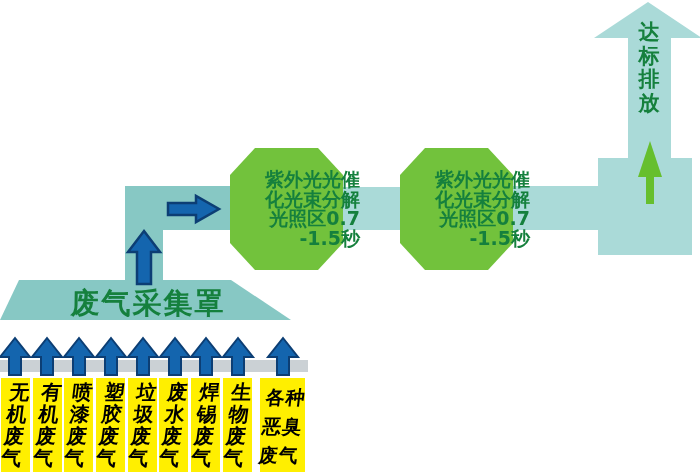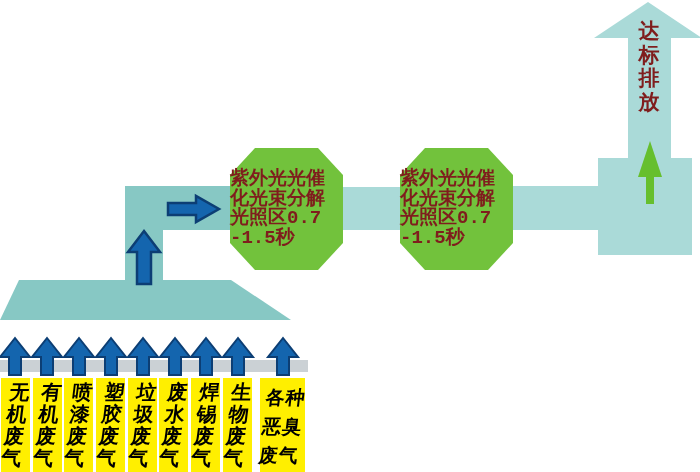--- a/index.html
+++ b/index.html
@@ -1,23 +1,23 @@
 <!DOCTYPE html>
 <html><head>
 <meta charset="utf-8">
 <style>
   html,body{margin:0;padding:0;background:#fff;}
   #canvas{
     position:relative;width:700px;height:472px;background:#fff;overflow:hidden;
     font-family:"DejaVu Sans",sans-serif;color:#000;
   }
   #shapes{position:absolute;left:0;top:0;width:700px;height:472px;}
-  .txt{position:absolute;font-weight:700;color:#7f1d1d;font-family:Liberation Mono, monospace;}
+  .txt{position:absolute;font-weight:700;color:#15803d;}
   .hood-label{left:33px;top:284px;width:230px;text-align:center;font-size:29px;letter-spacing:2px;}
-  .oct-text{top:170px;width:130px;text-align:left;font-size:19px;line-height:19.5px;letter-spacing:0px;}
+  .oct-text{top:170px;width:130px;text-align:right;font-size:19px;line-height:19.5px;letter-spacing:0px;}
   .oct-line{white-space:nowrap;}
   .connector-label{left:335px;top:200px;width:70px;text-align:center;font-size:17px;}
   .reaction-label{left:505px;top:198px;width:160px;text-align:center;font-size:20px;}
   .outlet-label{left:636px;top:21px;width:26px;font-size:21px;line-height:23.5px;word-break:break-all;text-align:center;}
   .inlet-box{
     position:absolute;top:378px;height:94px;background:var(--yellow);
   }
   .inlet-label{
     width:100%;height:100%;box-sizing:border-box;padding-top:3px;
     font-weight:700;font-size:20px;line-height:22px;text-align:center;
@@ -61,20 +61,21 @@
       <polygon points="79,338 94,357 85,357 85,375 73,375 73,357 64,357"></polygon>
       <polygon points="111,338 126,357 117,357 117,375 105,375 105,357 96,357"></polygon>
       <polygon points="143,338 158,357 149,357 149,375 137,375 137,357 128,357"></polygon>
       <polygon points="175,338 190,357 181,357 181,375 169,375 169,357 160,357"></polygon>
       <polygon points="206,338 221,357 212,357 212,375 200,375 200,357 191,357"></polygon>
       <polygon points="238,338 253,357 244,357 244,375 232,375 232,357 223,357"></polygon>
       <polygon points="283,338 298,357 289,357 289,375 277,375 277,357 268,357"></polygon>
     </g>
   </svg>
 
+  <div class="txt hood-label">废气采集罩</div>
 
   <div class="txt oct-text" style="left:230px;">
     <div class="oct-line">紫外光光催</div>
     <div class="oct-line">化光束分解</div>
     <div class="oct-line">光照区0.7</div>
     <div class="oct-line">-1.5秒</div>
   </div>
 
   <div class="txt oct-text" style="left:400px;">
     <div class="oct-line">紫外光光催</div>

